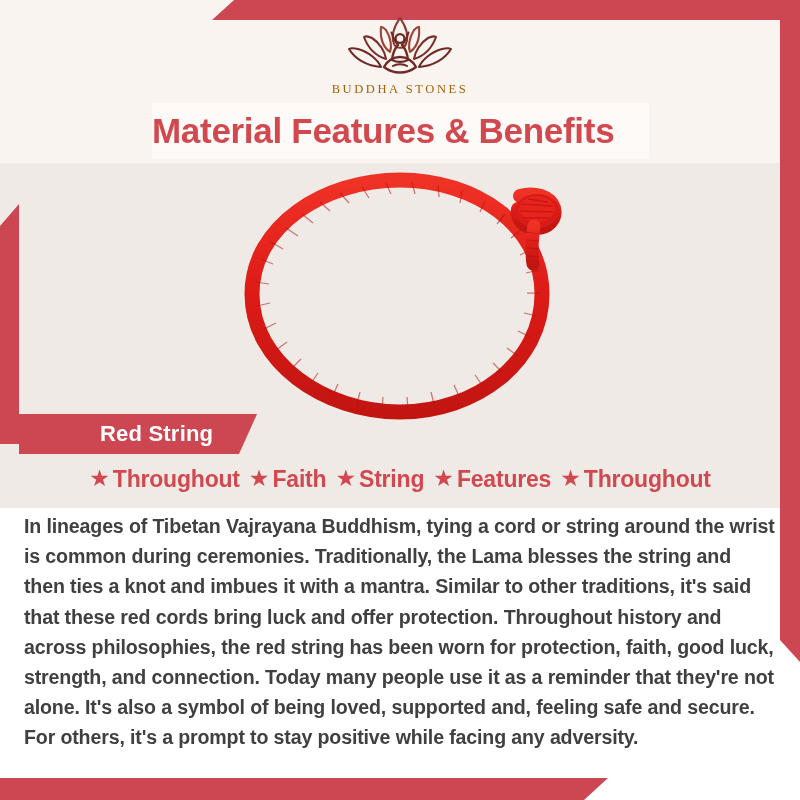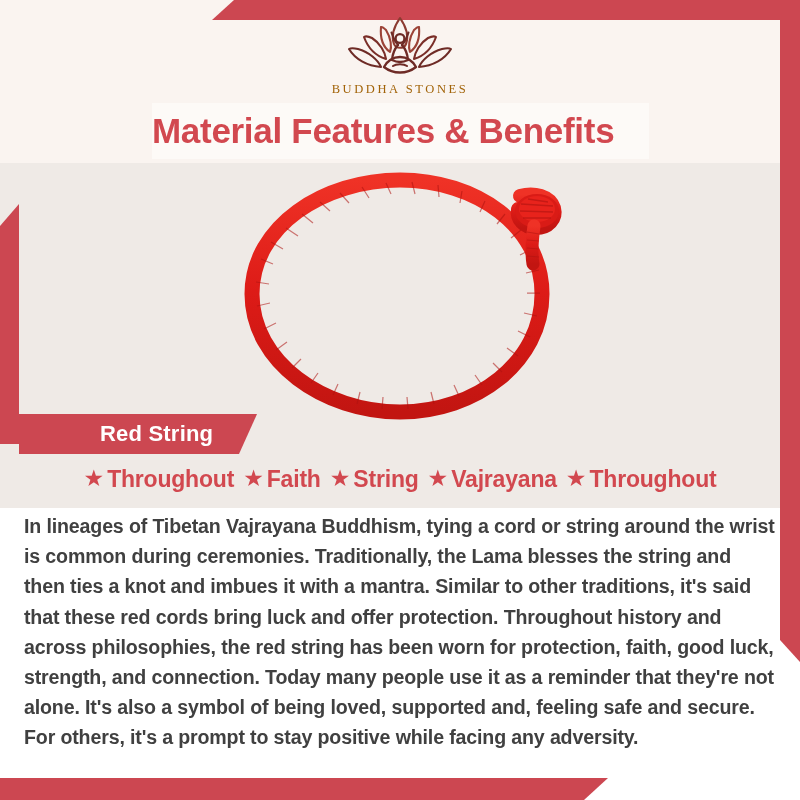--- a/index.html
+++ b/index.html
@@ -286,21 +286,21 @@
     <div class="benefit">
       <span class="star-icon">★</span>
       <span class="benefit-label">Faith</span>
     </div>
     <div class="benefit">
       <span class="star-icon">★</span>
       <span class="benefit-label">String</span>
     </div>
     <div class="benefit">
       <span class="star-icon">★</span>
-      <span class="benefit-label">Vajrayana</span>
+      <span class="benefit-label">Features</span>
     </div>
     <div class="benefit">
       <span class="star-icon">★</span>
       <span class="benefit-label">Throughout</span>
     </div>
   </div>
 
   <div class="body-copy">In lineages of Tibetan Vajrayana Buddhism, tying a cord or string around the wrist is common during ceremonies. Traditionally, the Lama blesses the string and then ties a knot and imbues it with a mantra. Similar to other traditions, it's said that these red cords bring luck and offer protection. Throughout history and across philosophies, the red string has been worn for protection, faith, good luck, strength, and connection. Today many people use it as a reminder that they're not alone. It's also a symbol of being loved, supported and, feeling safe and secure. For others, it's a prompt to stay positive while facing any adversity.</div>
 
 </div>

